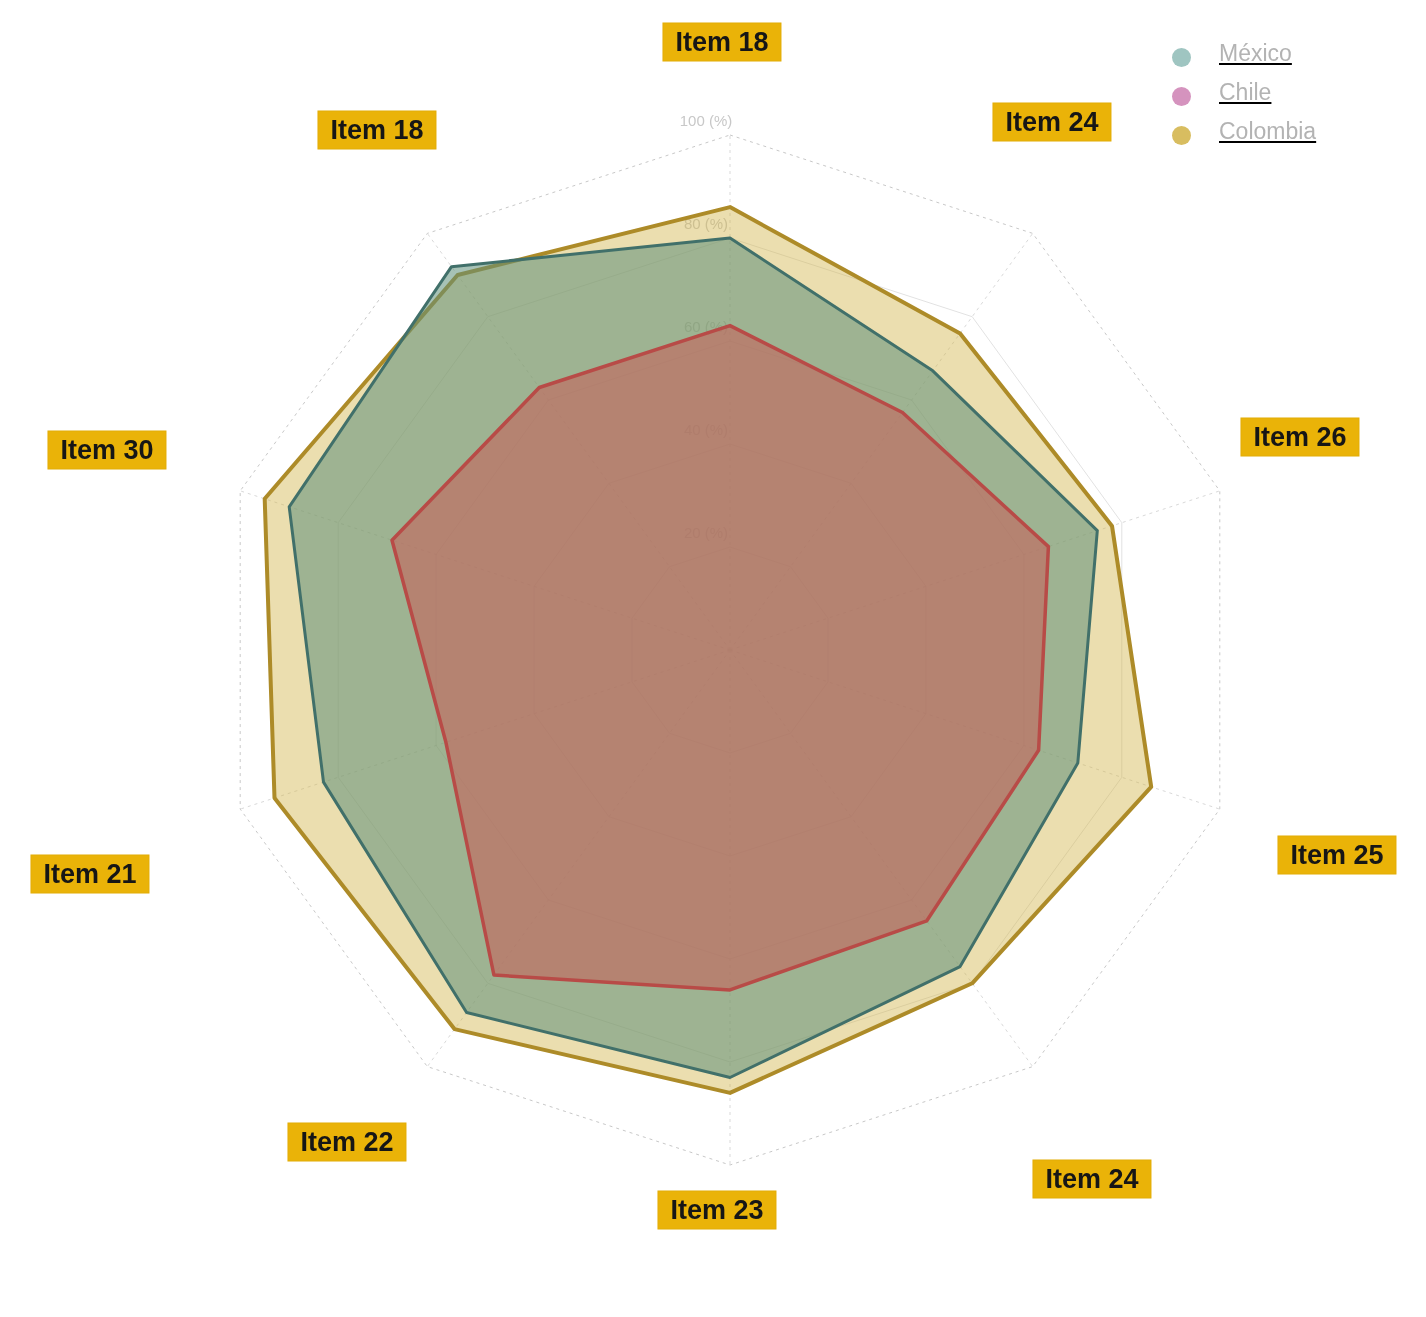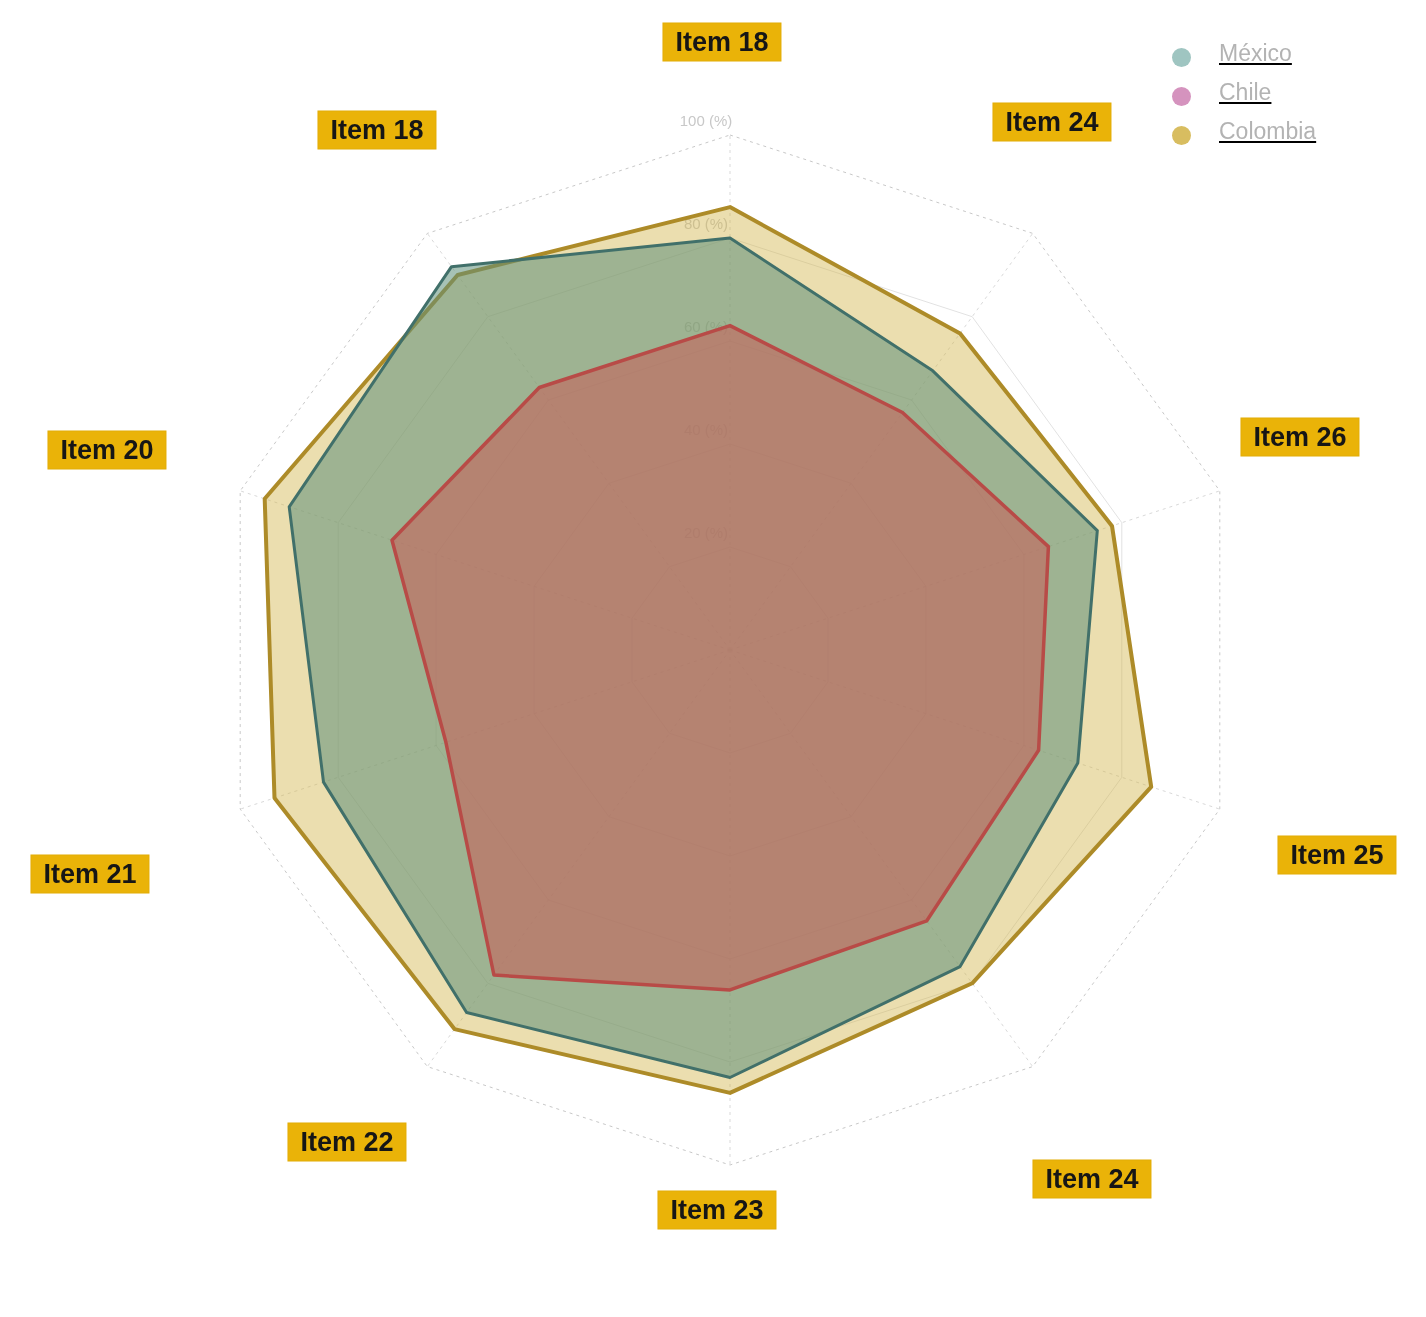--- a/index.html
+++ b/index.html
@@ -45,21 +45,21 @@
     </svg>
 
   <div class="axis-label" style="left: 722px; top: 42px;">Item 18</div>
   <div class="axis-label" style="left: 1052px; top: 122px;">Item 24</div>
   <div class="axis-label" style="left: 1300px; top: 437px;">Item 26</div>
   <div class="axis-label" style="left: 1337px; top: 855px;">Item 25</div>
   <div class="axis-label" style="left: 1092px; top: 1149px; margin-top: 30px;">Item 24</div>
   <div class="axis-label" style="left: 717px; top: 1210px;">Item 23</div>
   <div class="axis-label" style="left: 347px; top: 1142px;">Item 22</div>
   <div class="axis-label" style="left: 90px; top: 874px;">Item 21</div>
-  <div class="axis-label" style="left: 107px; top: 450px;">Item 20</div>
+  <div class="axis-label" style="left: 107px; top: 450px;">Item 30</div>
   <div class="axis-label" style="left: 377px; top: 130px;">Item 18</div>
 
   <div class="legend">
     <div class="legend-row">
       <span class="legend-dot" style="background: rgb(159, 197, 193);"></span>
       <span class="legend-label">México</span>
     </div>
     <div class="legend-row">
       <span class="legend-dot" style="background: rgb(213, 147, 190);"></span>
       <span class="legend-label">Chile</span>

